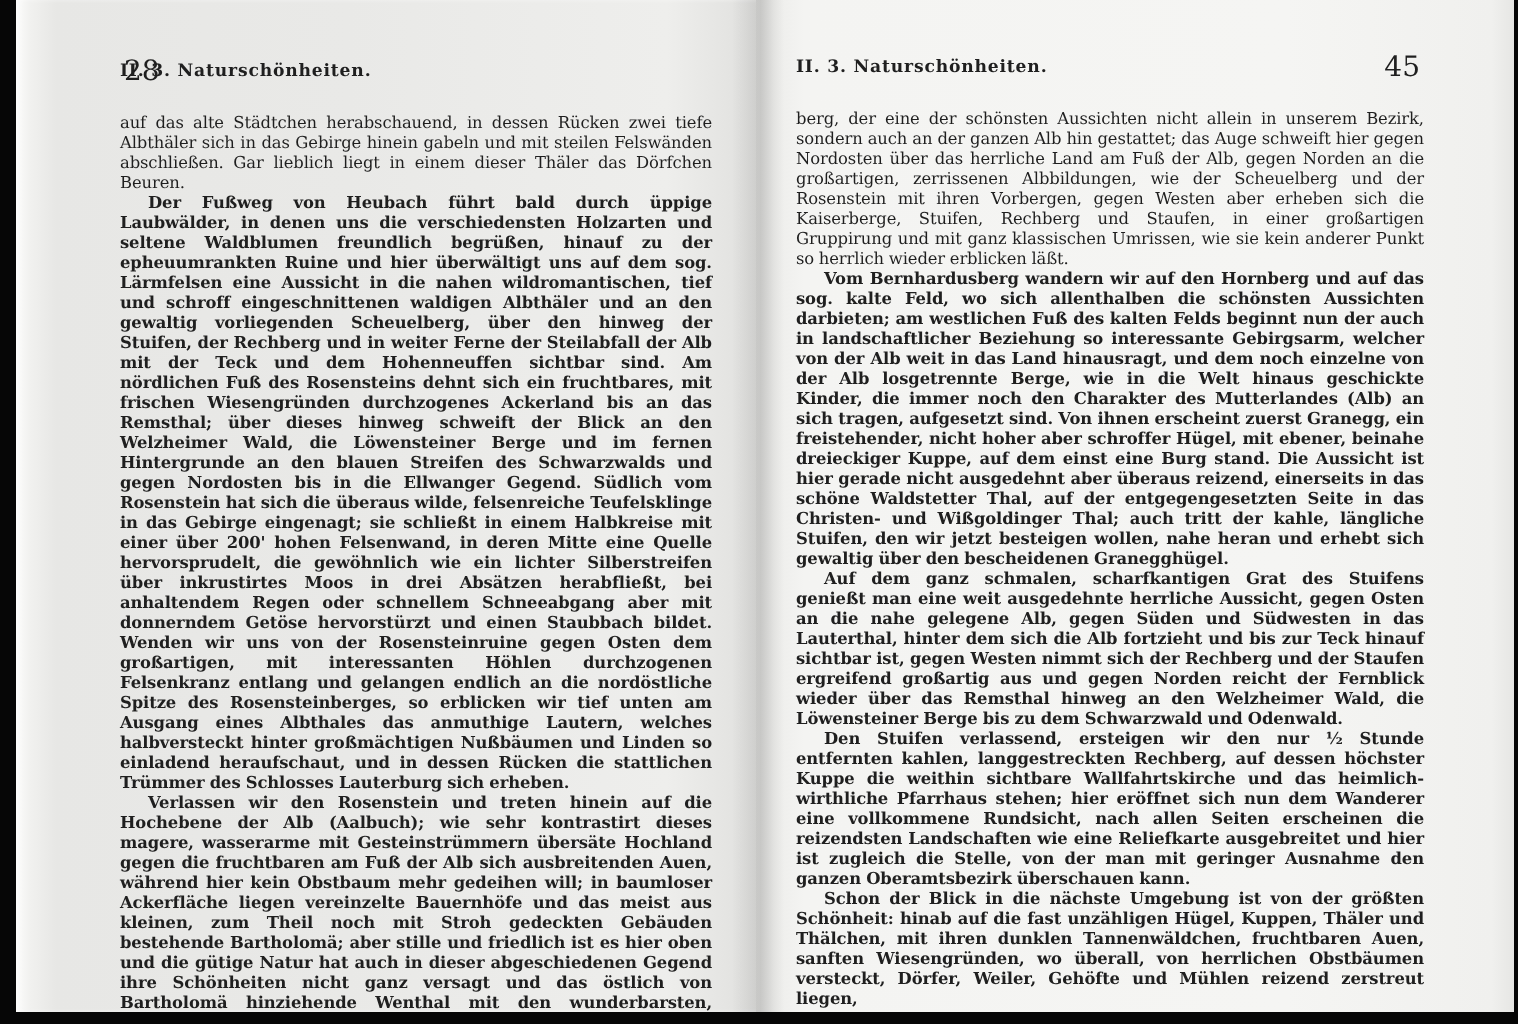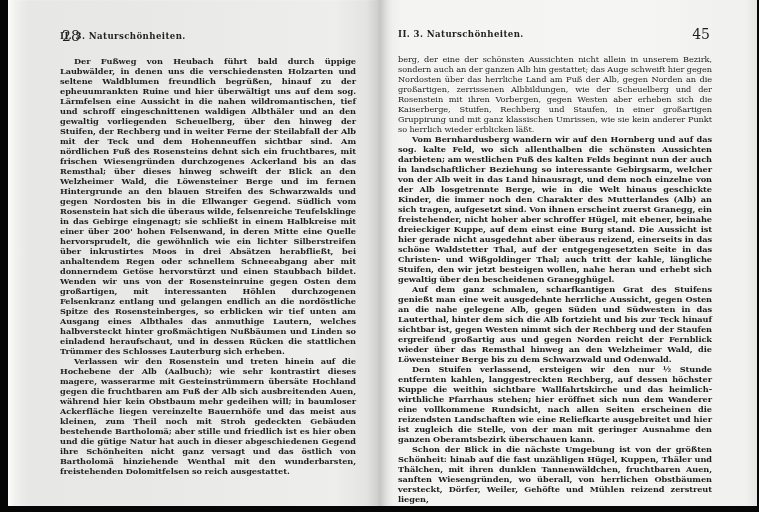--- a/index.html
+++ b/index.html
@@ -85,20 +85,21 @@
 
 <div class="spread">
 
   <div class="page page-left">
     <div class="page-inner">
       <div class="header">
         <span class="pagenum">28</span>
         <span class="running">II. 3. Naturschönheiten.</span>
       </div>
       <div class="body">
+        <p>auf das alte Städtchen herabschauend, in dessen Rücken zwei tiefe Albthäler sich in das Gebirge hinein gabeln und mit steilen Felswänden abschließen. Gar lieblich liegt in einem dieser Thäler das Dörfchen Beuren.</p>
         <p class="indent">Der Fußweg von Heubach führt bald durch üppige Laubwälder, in denen uns die verschiedensten Holzarten und seltene Waldblumen freundlich begrüßen, hinauf zu der epheuumrankten Ruine und hier überwältigt uns auf dem sog. Lärmfelsen eine Aussicht in die nahen wildromantischen, tief und schroff eingeschnittenen waldigen Albthäler und an den gewaltig vorliegenden Scheuelberg, über den hinweg der Stuifen, der Rechberg und in weiter Ferne der Steilabfall der Alb mit der Teck und dem Hohenneuffen sichtbar sind. Am nördlichen Fuß des Rosensteins dehnt sich ein fruchtbares, mit frischen Wiesengründen durchzogenes Ackerland bis an das Remsthal; über dieses hinweg schweift der Blick an den Welzheimer Wald, die Löwensteiner Berge und im fernen Hintergrunde an den blauen Streifen des Schwarzwalds und gegen Nordosten bis in die Ellwanger Gegend. Südlich vom Rosenstein hat sich die überaus wilde, felsenreiche Teufelsklinge in das Gebirge eingenagt; sie schließt in einem Halbkreise mit einer über 200' hohen Felsenwand, in deren Mitte eine Quelle hervorsprudelt, die gewöhnlich wie ein lichter Silberstreifen über inkrustirtes Moos in drei Absätzen herabfließt, bei anhaltendem Regen oder schnellem Schneeabgang aber mit donnerndem Getöse hervorstürzt und einen Staubbach bildet. Wenden wir uns von der Rosensteinruine gegen Osten dem großartigen, mit interessanten Höhlen durchzogenen Felsenkranz entlang und gelangen endlich an die nordöstliche Spitze des Rosensteinberges, so erblicken wir tief unten am Ausgang eines Albthales das anmuthige Lautern, welches halbversteckt hinter großmächtigen Nußbäumen und Linden so einladend heraufschaut, und in dessen Rücken die stattlichen Trümmer des Schlosses Lauterburg sich erheben.</p>
         <p class="indent">Verlassen wir den Rosenstein und treten hinein auf die Hochebene der Alb (Aalbuch); wie sehr kontrastirt dieses magere, wasserarme mit Gesteinstrümmern übersäte Hochland gegen die fruchtbaren am Fuß der Alb sich ausbreitenden Auen, während hier kein Obstbaum mehr gedeihen will; in baumloser Ackerfläche liegen vereinzelte Bauernhöfe und das meist aus kleinen, zum Theil noch mit Stroh gedeckten Gebäuden bestehende Bartholomä; aber stille und friedlich ist es hier oben und die gütige Natur hat auch in dieser abgeschiedenen Gegend ihre Schönheiten nicht ganz versagt und das östlich von Bartholomä hinziehende Wenthal mit den wunderbarsten, freistehenden Dolomitfelsen so reich ausgestattet.</p>
       </div>
     </div>
   </div>
 
   <div class="page page-right">
     <div class="page-inner">
       <div class="header">
         <span class="running">II. 3. Naturschönheiten.</span>

